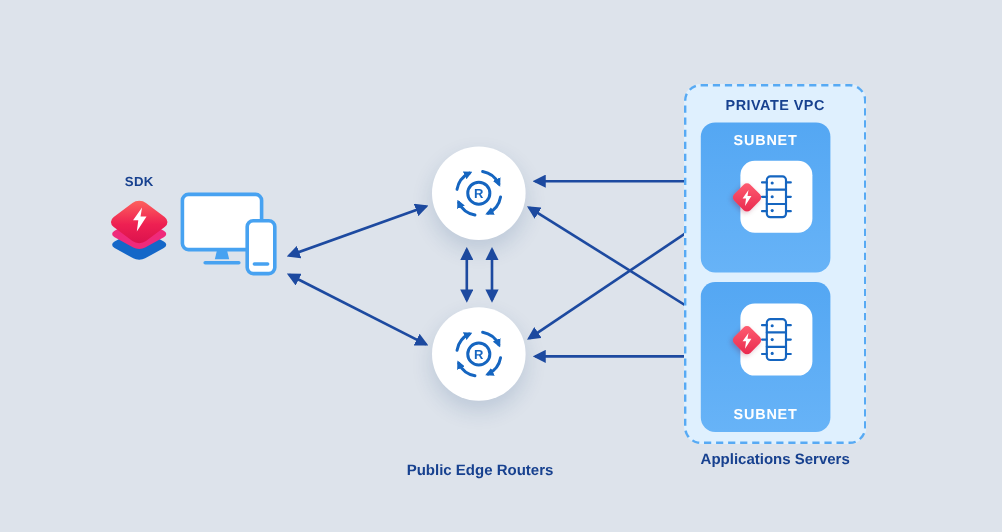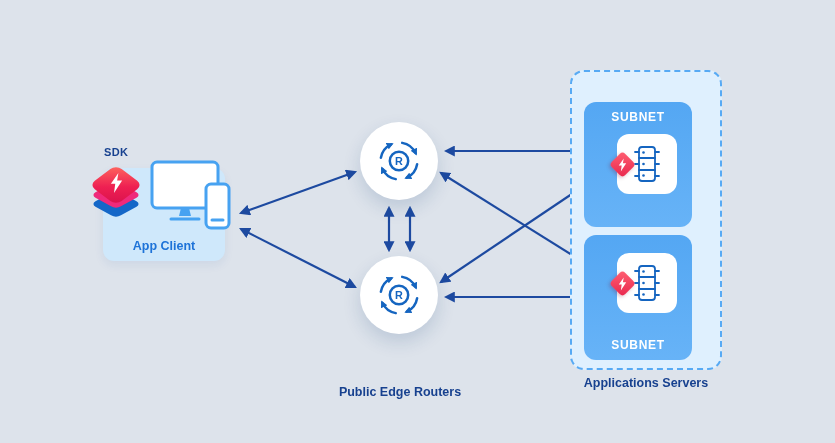--- a/index.html
+++ b/index.html
@@ -125,23 +125,20 @@
     <line class="conn" x1="389" y1="208" x2="389" y2="250" marker-start="url(#ah)" marker-end="url(#ah)"></line>
     <line class="conn" x1="410" y1="208" x2="410" y2="250" marker-start="url(#ah)" marker-end="url(#ah)"></line>
     <line class="conn" x1="612" y1="151" x2="446" y2="151" marker-end="url(#ah)"></line>
     <line class="conn" x1="612" y1="167" x2="441" y2="282" marker-end="url(#ah)"></line>
     <line class="conn" x1="612" y1="280" x2="441" y2="173" marker-end="url(#ah)"></line>
     <line class="conn" x1="612" y1="297" x2="446" y2="297" marker-end="url(#ah)"></line>
   </svg>
 
   <div class="sdk-label">SDK</div>
 
-  <div class="client-box">
-    <div class="client-label">App Client</div>
-  </div>
 
   <svg class="devices" width="90" height="82" viewBox="0 0 90 82">
     <g stroke="var(--monitor-stroke)" stroke-width="3" fill="#ffffff" stroke-linejoin="round" stroke-linecap="round">
       <rect x="4" y="4" width="66" height="46" rx="5"></rect>
       <path d="M33 50 L41 50 L43 58 L31 58 Z" fill="var(--monitor-stroke)" stroke="none"></path>
       <line x1="23" y1="61" x2="51" y2="61"></line>
       <rect x="58" y="26" width="23" height="44" rx="5"></rect>
       <line x1="64" y1="62" x2="75" y2="62"></line>
     </g>
   </svg>
@@ -187,20 +184,21 @@
         <path d="M 40.74 26.95 A 17 17 0 0 1 31.18 39.41" marker-end="url(#rah2)"></path>
         <path d="M 21.05 40.74 A 17 17 0 0 1 8.59 31.18" marker-end="url(#rah2)"></path>
         <path d="M 7.26 21.05 A 17 17 0 0 1 16.82 8.59" marker-end="url(#rah2)"></path>
       </g>
     </svg>
   </div>
 
   <div class="routers-label">Public Edge Routers</div>
 
   <div class="vpc">
+    <div class="vpc-title">PRIVATE VPC</div>
 
     <div class="subnet subnet-1">
       <div class="subnet-label">SUBNET</div>
       <div class="server-card">
         <svg width="40" height="40" viewBox="0 0 40 40">
           <g stroke="var(--icon-stroke)" stroke-width="1.8" fill="none" stroke-linecap="round">
             <rect x="12" y="3" width="16" height="34" rx="3"></rect>
             <line x1="12" y1="14" x2="28" y2="14"></line>
             <line x1="12" y1="26" x2="28" y2="26"></line>
             <line x1="8" y1="8" x2="12" y2="8"></line>

